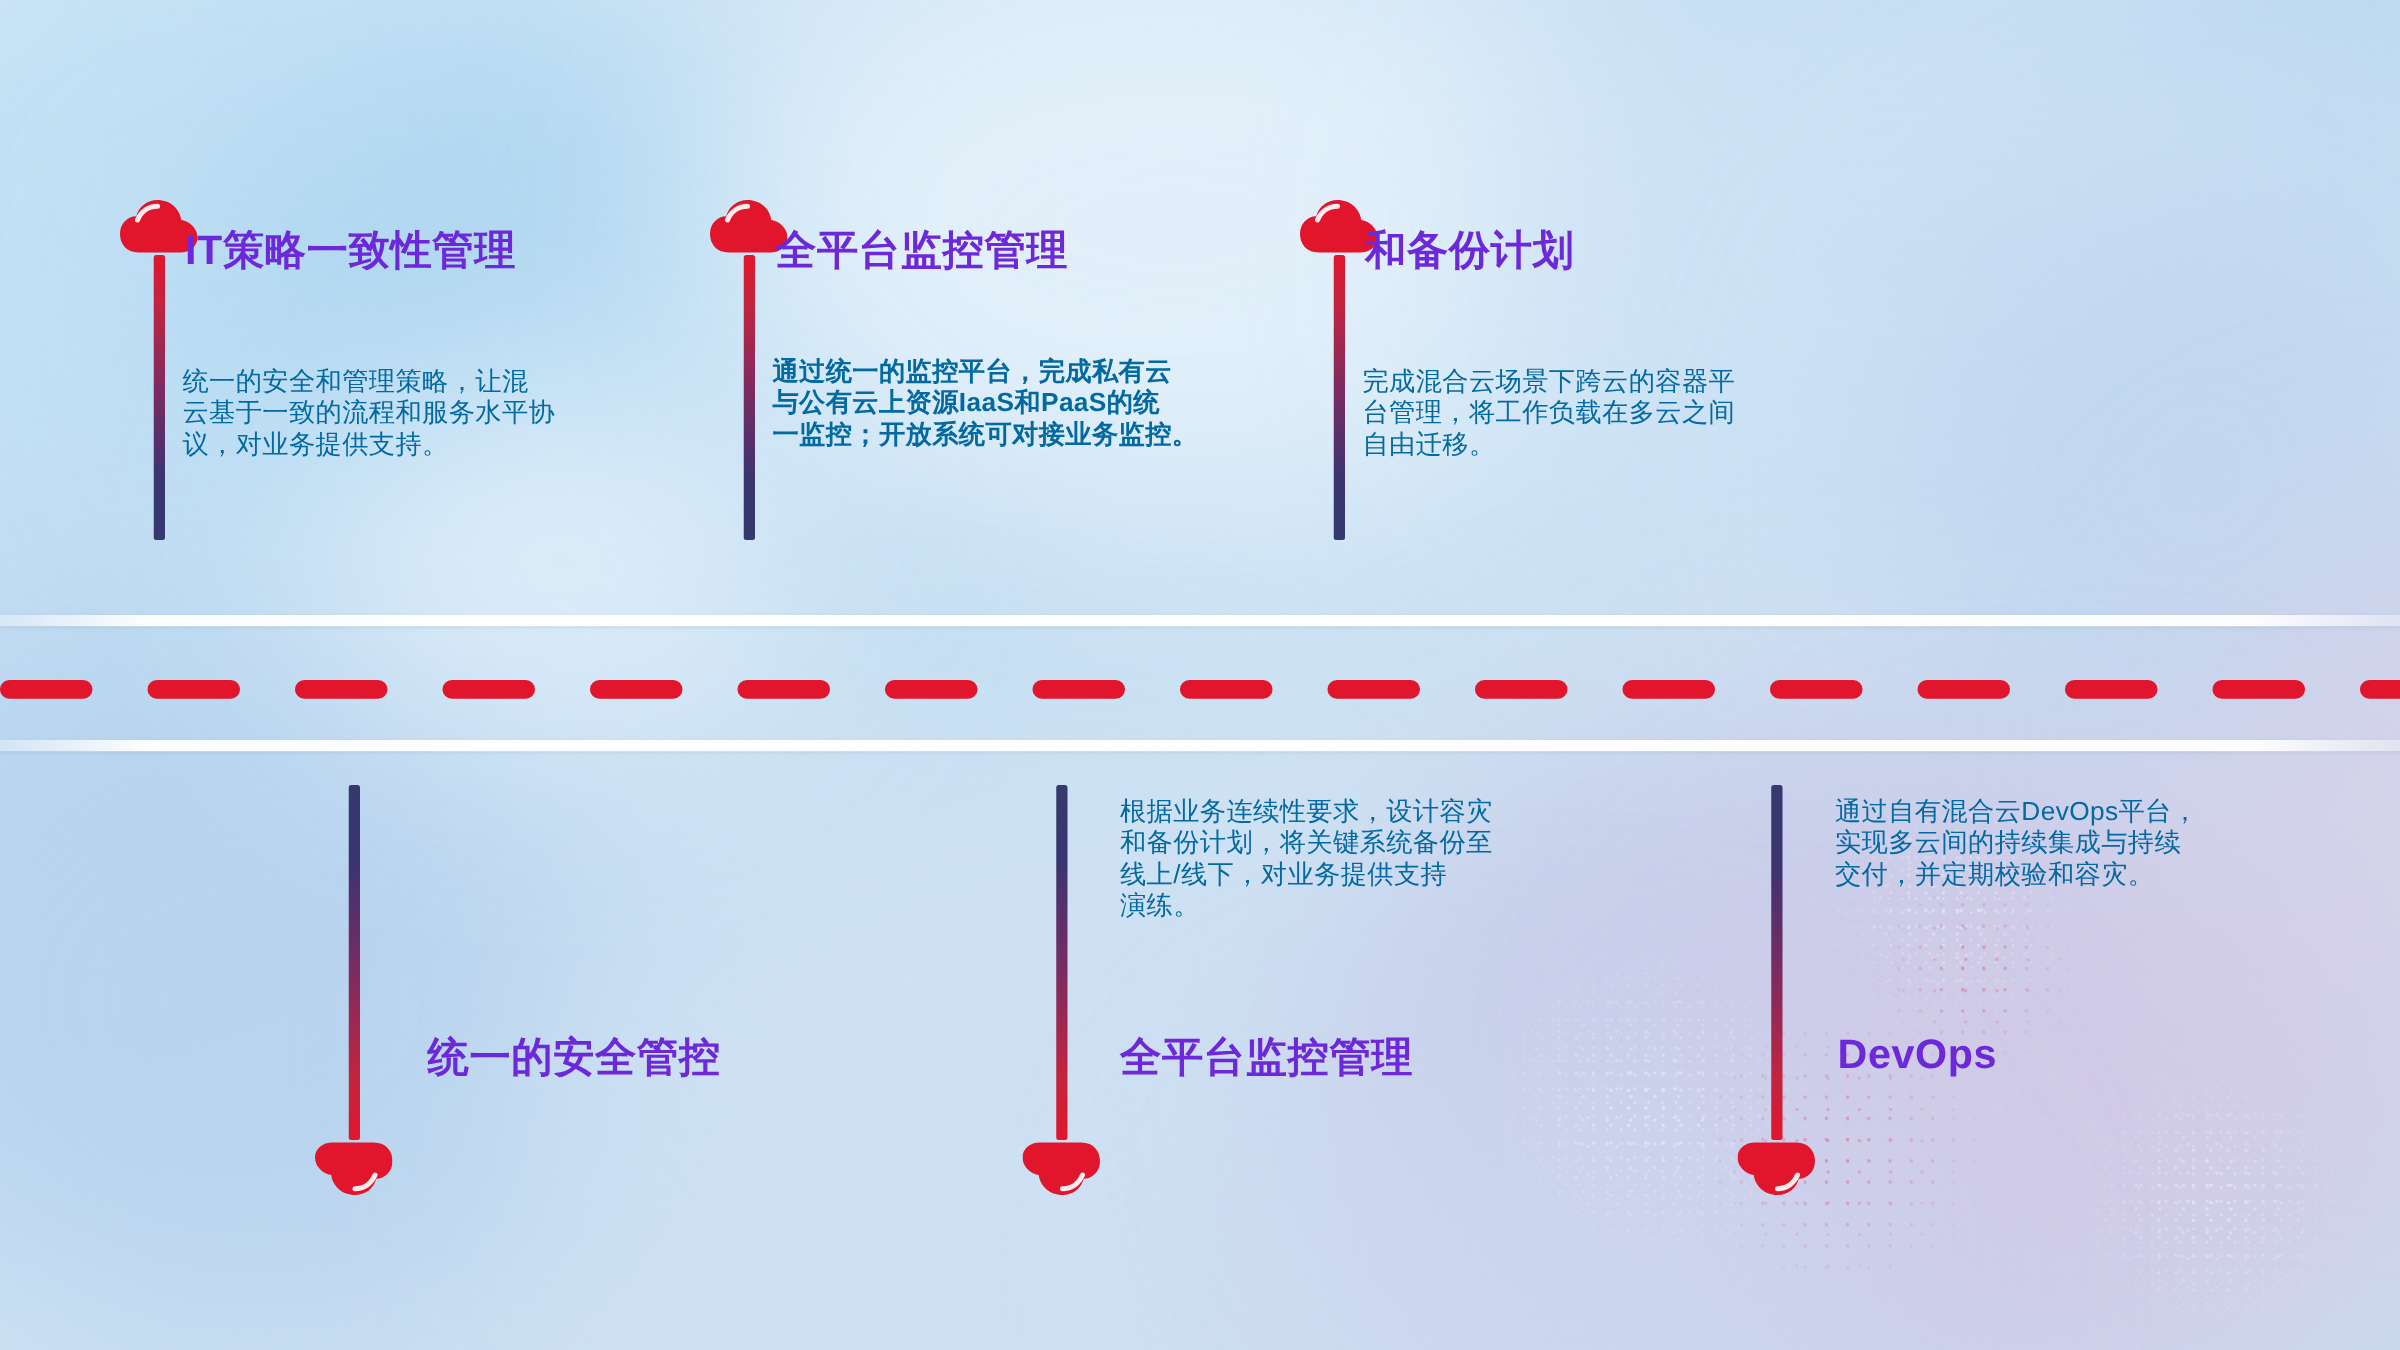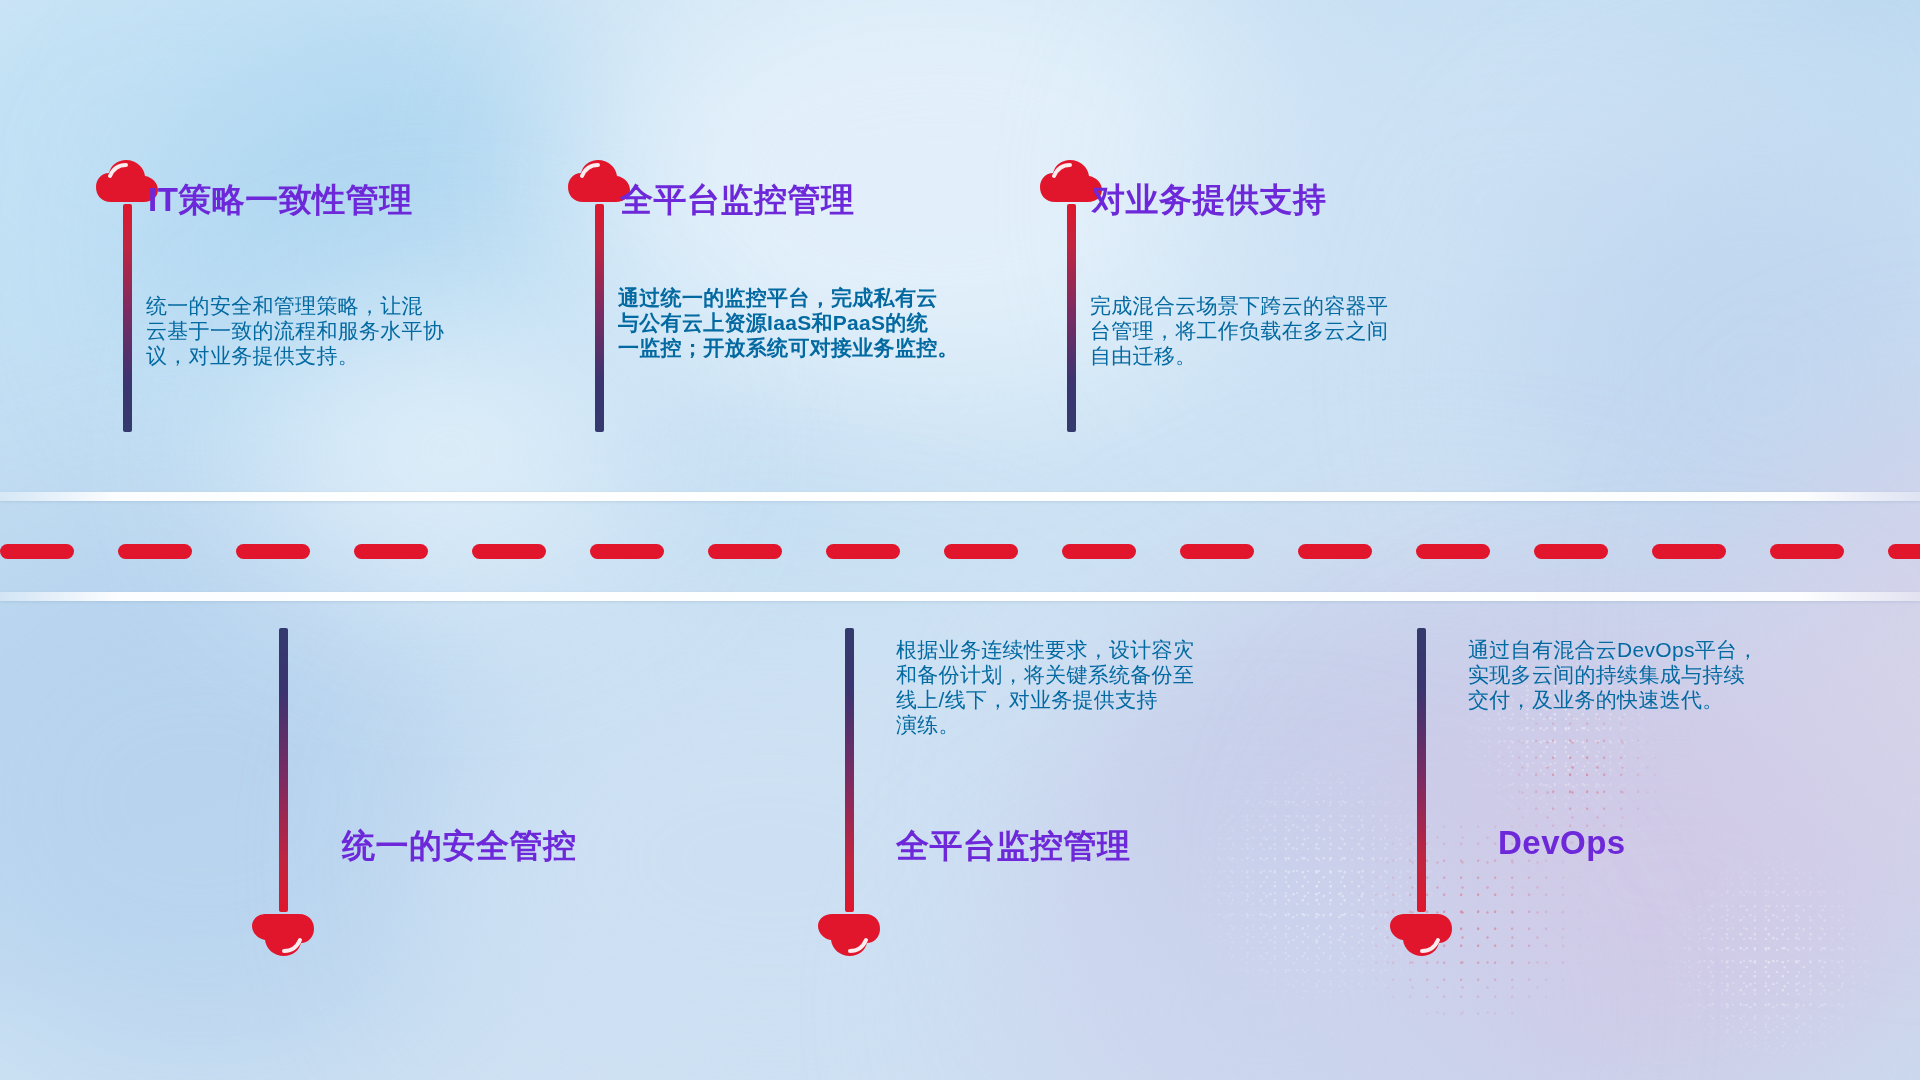--- a/index.html
+++ b/index.html
@@ -143,21 +143,21 @@
 
   <div class="marker" style="left:1040px;top:160px;">
     <div class="cloud">
       <svg width="62" height="44" viewBox="0 0 62 44">
         <path d="M15 42 C5 42 0 35 0 27 C0 19 6 13 13 13 C15 5 22 0 30 0 C40 0 48 7 49 16 C56 17 62 23 62 30 C62 37 56 42 48 42 Z" fill="#e1162c"></path>
         <path d="M14 16 C17 9 23 5 30 5" stroke="#ffffff" stroke-width="4" stroke-linecap="round" fill="none" opacity=".92"></path>
       </svg>
     </div>
     <div class="stem stem-down" style="height:228px;"></div>
   </div>
-  <div class="title" style="left:1092px;top:178px;">对业务提供支持</div>
+  <div class="title" style="left:1092px;top:178px;">和备份计划</div>
   <div class="body" style="left:1090px;top:293px;width:370px;">完成混合云场景下跨云的容器平
 台管理，将工作负载在多云之间
 自由迁移。</div>
 
   <div class="road-line road-top"></div>
   <div class="road-dash" id="road-dash">
       <div class="dash" style="background: rgb(225, 22, 44);"></div>
       <div class="dash" style="background: rgb(225, 22, 44);"></div>
       <div class="dash" style="background: rgb(225, 22, 44);"></div>
       <div class="dash" style="background: rgb(225, 22, 44);"></div>
@@ -207,16 +207,16 @@
     <div class="stem stem-up" style="height:284px;"></div>
     <div class="cloud" style="transform:rotate(180deg);">
       <svg width="62" height="44" viewBox="0 0 62 44">
         <path d="M15 42 C5 42 0 35 0 27 C0 19 6 13 13 13 C15 5 22 0 30 0 C40 0 48 7 49 16 C56 17 62 23 62 30 C62 37 56 42 48 42 Z" fill="#e1162c"></path>
         <path d="M14 16 C17 9 23 5 30 5" stroke="#ffffff" stroke-width="4" stroke-linecap="round" fill="none" opacity=".92"></path>
       </svg>
     </div>
   </div>
   <div class="body" style="left:1468px;top:637px;width:370px;">通过自有混合云DevOps平台，
 实现多云间的持续集成与持续
-交付，及业务的快速迭代。</div>
-  <div class="title" style="left:1470px;top:824px;margin-left:28px;">DevOps</div>
+交付，并定期校验和容灾。</div>
+  <div class="title" style="left:1470px;top:824px;">DevOps</div>
 
 </div>
 
 </body></html>

